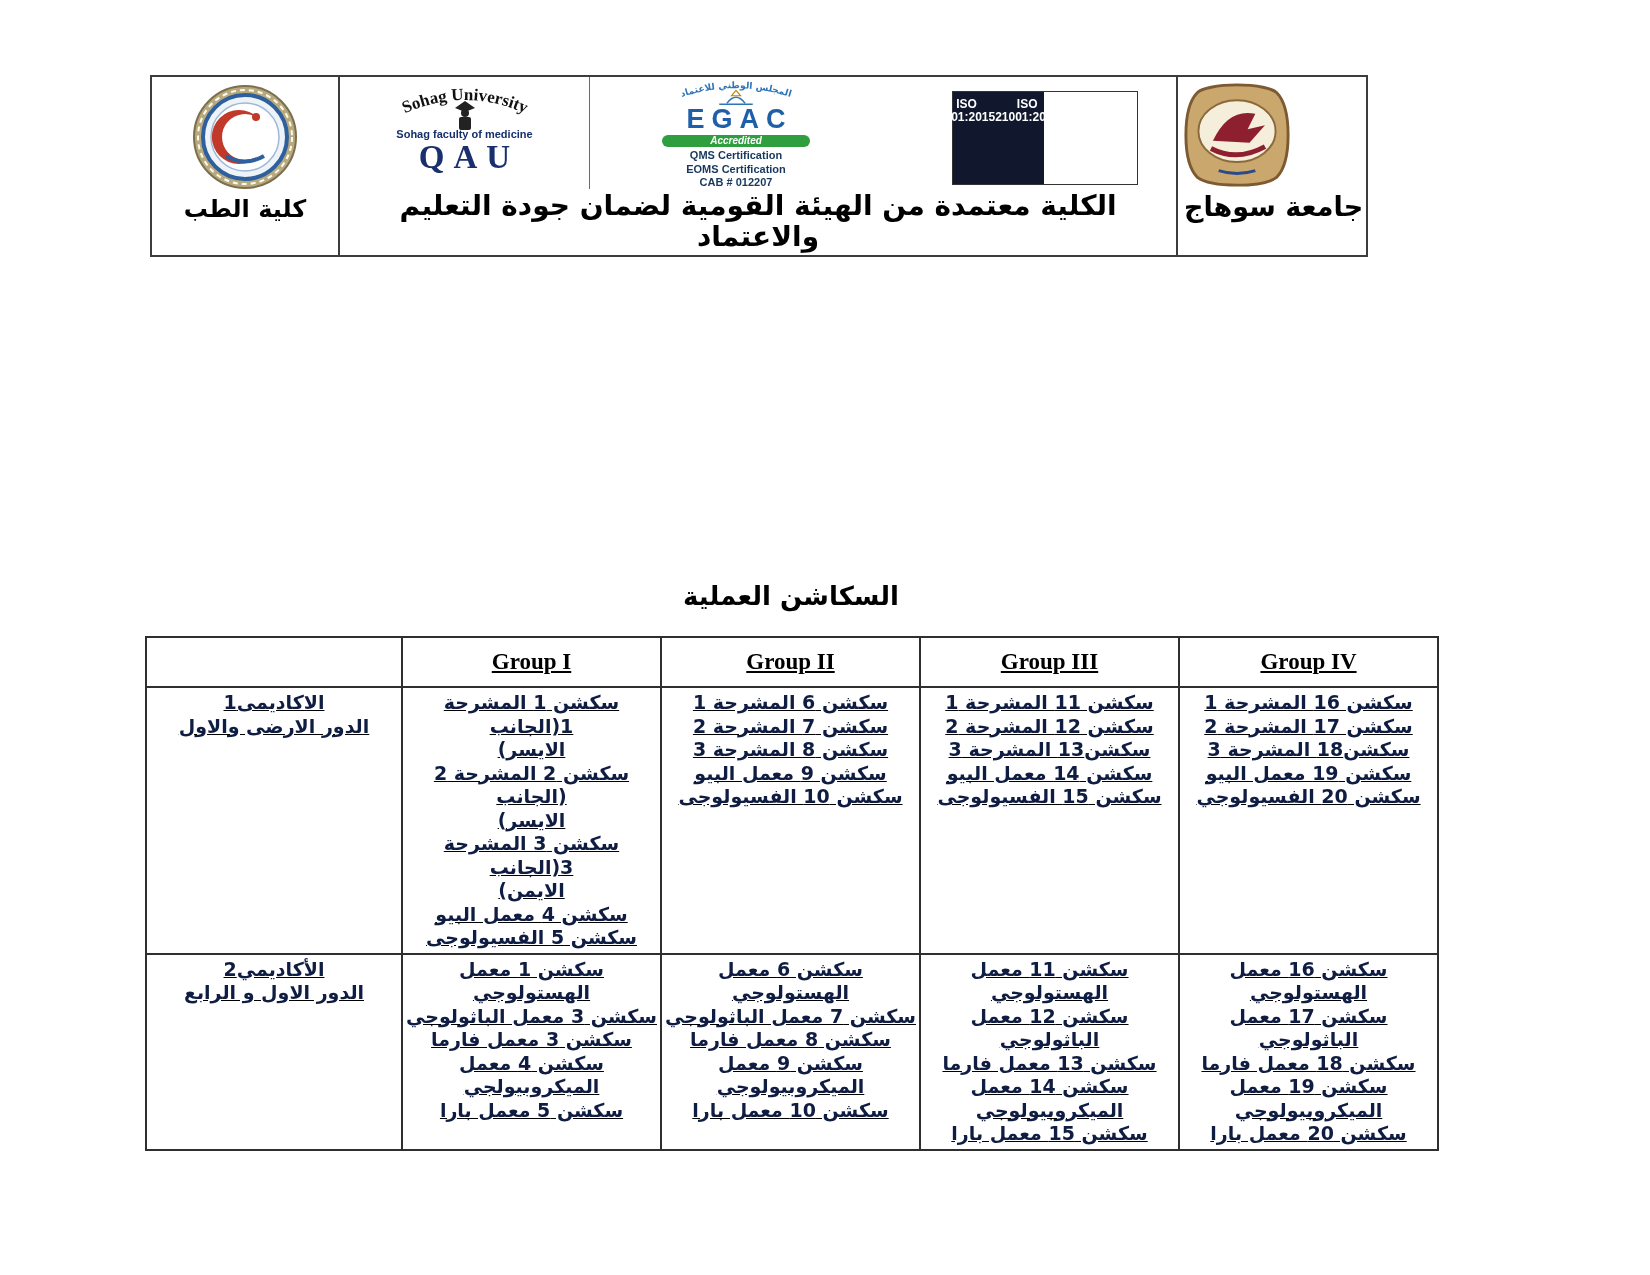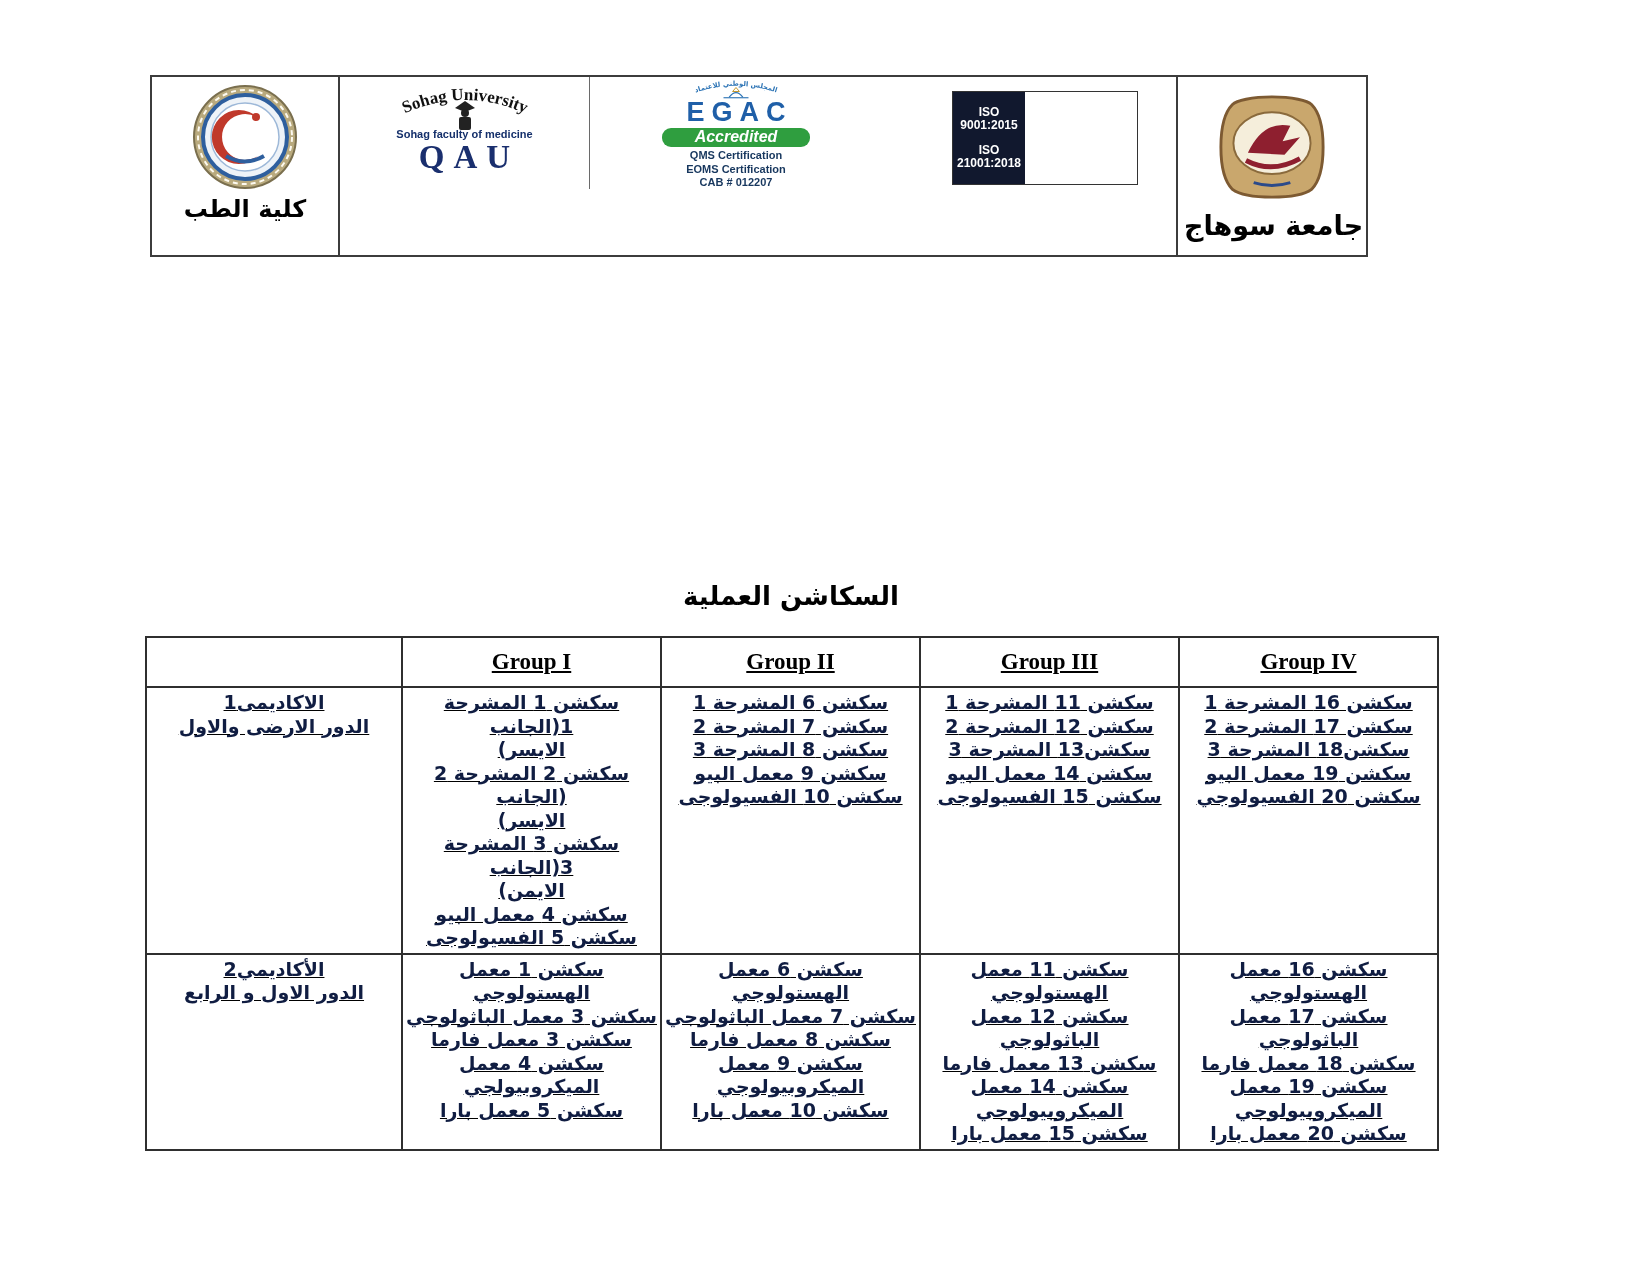--- a/index.html
+++ b/index.html
@@ -37,23 +37,22 @@
     direction: rtl;
   }
   .hcell-mid {
     flex: 1;
     border-right: 2px solid #3c3c3c;
     display: flex; flex-direction: column;
     overflow: hidden;
   }
   .hcell-right {
     width: 188px;
-    display: flex; flex-direction: column; align-items: center;
-    padding-top: 16px;
-    gap: 7px;
+    display: flex; flex-direction: column; 
+    padding-top: 4px;
   }
   .univ-caption {
     margin-top: 2px;
     align-self: flex-start;
     padding-left: 6px;
     font-weight: 700; font-size: 27px;
     direction: rtl;
   }
 
   .logos-row { display: flex; height: 112px; align-items: flex-start; }
@@ -81,21 +80,21 @@
     padding-top: 2px;
   }
   .egac-name {
     font-family: "Liberation Sans", sans-serif;
     font-size: 27px; font-weight: 800; color: #1f5fa8;
     letter-spacing: 7px; padding-left: 7px; line-height: 1;
   }
   .egac-badge {
     background: #2f9e3f; color: #fff;
     font-family: "Liberation Sans", sans-serif;
-    font-style: italic; font-weight: 700; font-size: 16px;
+    font-style: italic; font-weight: 700; font-size: 10px;
     width: 148px; text-align: center; border-radius: 9px;
     padding: 0 0 1px 0; margin-top: 2px;
   }
   .egac-cert { margin-top: 2px; }
   .egac-cert .line {
     font-family: "Liberation Sans", sans-serif;
     font-size: 11px; font-weight: 700; color: #17375e;
     text-align: center; line-height: 1.2;
   }
 
@@ -107,22 +106,22 @@
   }
   .aja-left { position: relative; flex: 1; }
   .aja-globe { position: absolute; top: 2px; left: 16px; }
   .aja-name {
     position: absolute; bottom: 3px; left: 6px;
     font-family: "Liberation Serif", serif;
     font-size: 31px; font-weight: 700; font-style: italic;
     color: #16337a; line-height: 1;
   }
   .aja-iso {
-    width: 72px; background: #11182e; color: #fff;
-    display: flex; flex-direction: column; justify-content: center;
+    width: 91px; background: #11182e; color: #fff;
+    display: flex; flex-direction: row; justify-content: center;
   }
   .aja-iso .line {
     font-family: "Liberation Sans", sans-serif;
     font-size: 12px; font-weight: 700; text-align: center;
     margin: 6px 0; line-height: 1.1;
   }
 
   .accred {
     text-align: center; direction: rtl;
     font-weight: 700; font-size: 28px; line-height: 31px;
@@ -221,20 +220,24 @@
 
         <div class="aja-logo">
           <div class="aja-iso">
               <div class="line">ISO 9001:2015</div>
               <div class="line">ISO 21001:2018</div>
             </div>
         </div>
 
       </div>
 
+      <div class="accred">
+        <div>الكلية معتمدة من الهيئة القومية لضمان جودة التعليم</div>
+        <div>والاعتماد</div>
+      </div>
     </div>
 
     <div class="hcell hcell-right">
       <svg width="118" height="108" viewBox="0 0 118 112">
         <path d="M59,4 C80,4 96,8 100,12 C108,20 112,36 112,56 C112,76 108,92 100,100 C92,106 76,108 59,108 C42,108 26,106 18,100 C10,92 6,76 6,56 C6,36 10,20 18,12 C22,8 38,4 59,4 Z" fill="#c9a76d" stroke="#7d5a32" stroke-width="3"></path>
         <ellipse cx="59" cy="52" rx="40" ry="32" fill="#f5eedb" stroke="#8a6a3c" stroke-width="2"></ellipse>
         <path d="M34,62 Q50,28 78,34 L70,50 L88,46 L72,64 Z" fill="#8e1f2f"></path>
         <path d="M32,70 Q59,84 88,68" stroke="#8e1f2f" stroke-width="5" fill="none"></path>
         <path d="M40,93 Q59,99 78,93" stroke="#2b4a8a" stroke-width="3" fill="none"></path>
       </svg>

